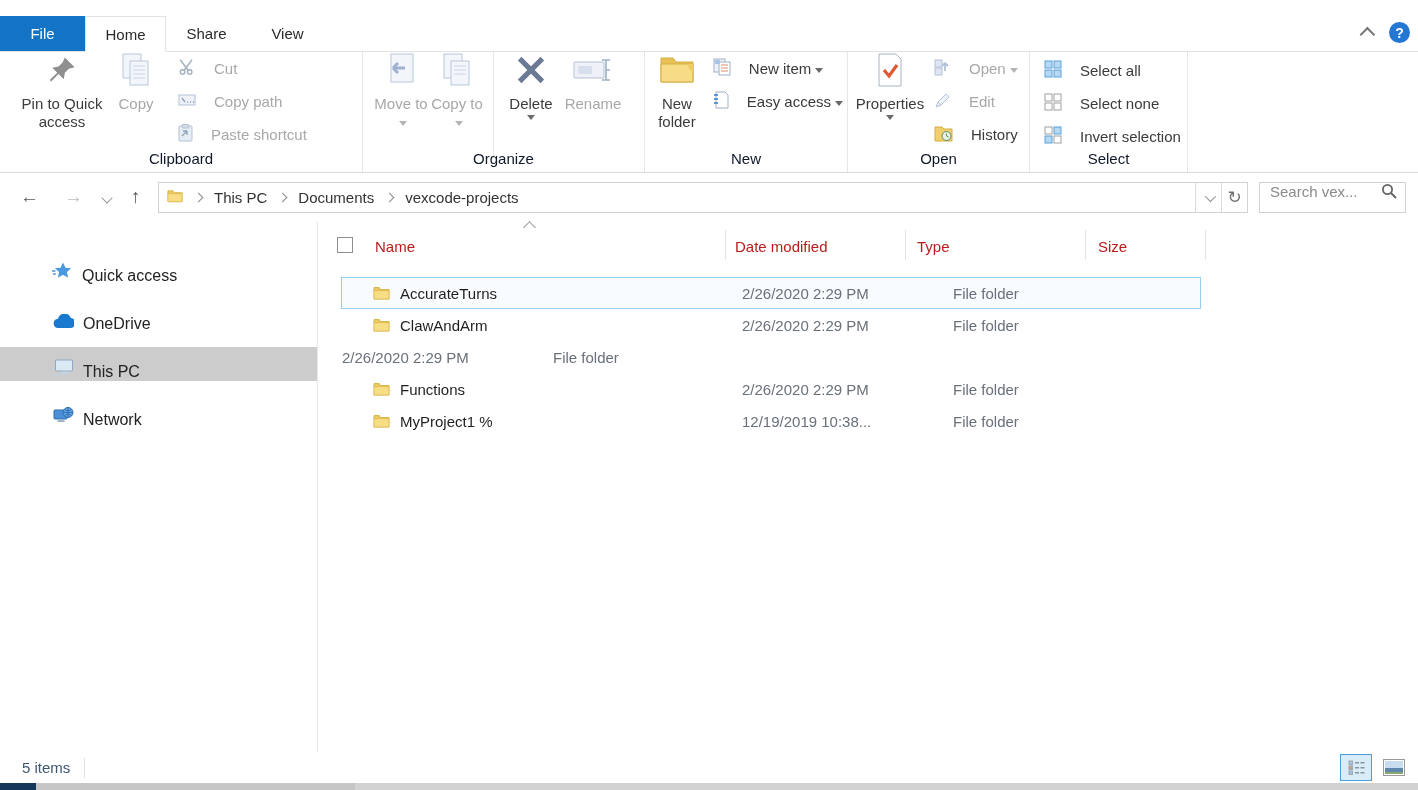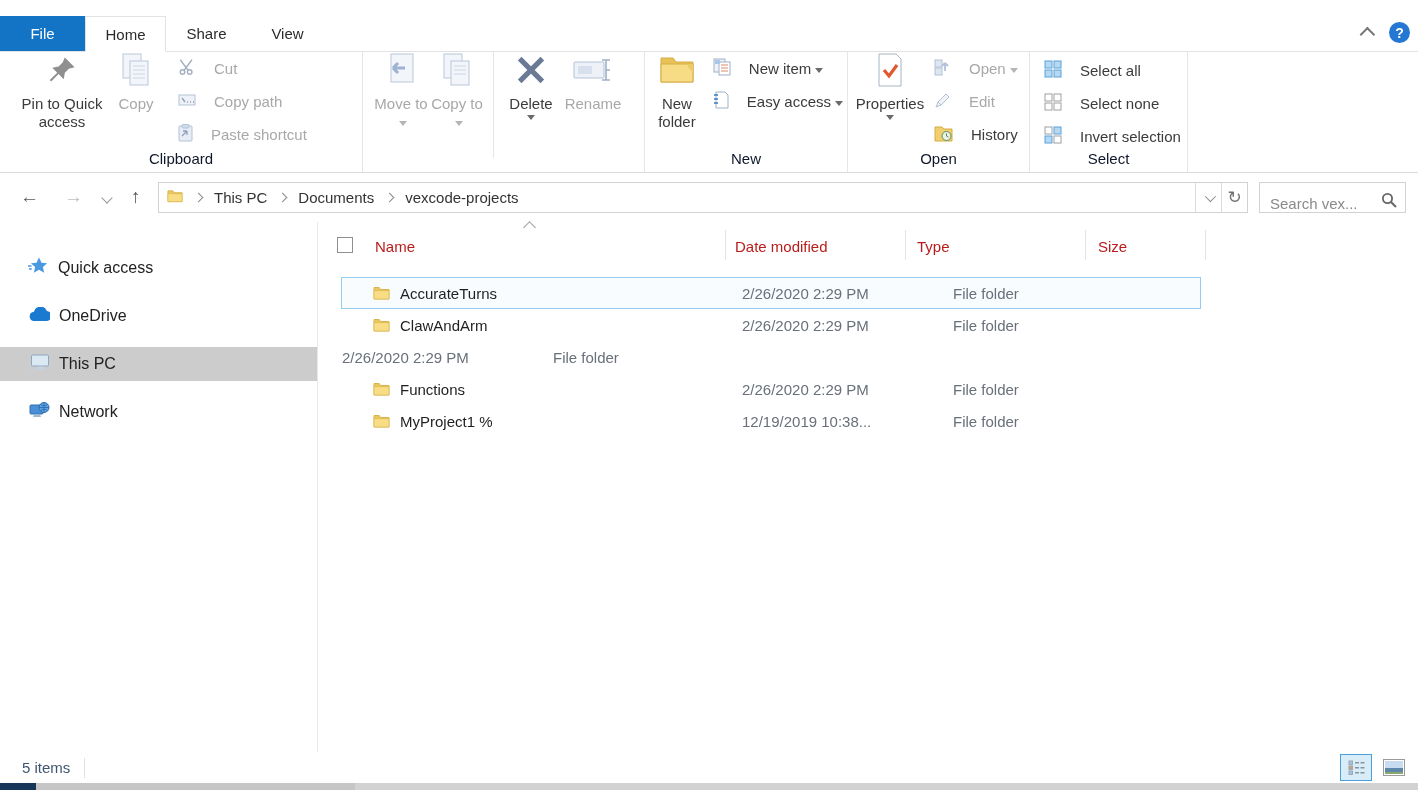--- a/index.html
+++ b/index.html
@@ -56,31 +56,31 @@
     border:1px solid #d2d2d2; display:flex; align-items:center; background:#fff; }
   .crumbs { flex:1; display:flex; align-items:center; gap:10px; padding-left:8px; font-size:15px; color:#333; }
   .chev-r { width:7px; height:7px; border-right:1.5px solid #8a8a8a; border-top:1.5px solid #8a8a8a;
     transform:rotate(45deg); margin:0 2px; }
   .addr-btn { width:26px; height:100%; border-left:1px solid #dcdcdc; display:flex;
     align-items:center; justify-content:center; color:#707070; }
   .addr-btn .chev { width:8px; height:8px; border-right:1.6px solid #8a8a8a;
     border-bottom:1.6px solid #8a8a8a; transform:rotate(45deg) translateY(-2px); }
   .refresh-glyph { font-size:17px; color:#707070; }
   .searchbox { position:absolute; left:1259px; top:9px; width:147px; height:31px;
-    border:1px solid #d2d2d2; display:flex; align-items:flex-end; background:#fff; }
+    border:1px solid #d2d2d2; display:flex; align-items:flex-start; background:#fff; }
   .searchbox input { flex:1; border:none; outline:none; font-size:15px; padding:0 4px 0 10px;
     color:#444; font-family:inherit; min-width:0; }
   .searchbox input::placeholder { color:#8a8a8a; }
   .search-ic { margin-right:8px; flex:none; }
 
   
   .sidebar { position:absolute; left:0; top:222px; width:318px; bottom:38px;
     border-right:1px solid #e8e8e8; background:#fff; }
-  .side-item { display:flex; align-items:center; height:34px; margin-bottom:14px;
-    padding-left:28px; gap:9px; font-size:16px; color:#222; }
+  .side-item { display:flex; align-items:flex-end; height:34px; margin-bottom:14px;
+    padding-left:52px; gap:9px; font-size:16px; color:#222; }
   .side-item:first-child { margin-top:29px; }
   .side-selected { background:#cccccc; }
 
   .content { position:absolute; left:318px; top:222px; right:0; bottom:38px; background:#fff; }
   .listhead { position:relative; height:55px; font-size:15px; color:#b91c1c; }
   .sortchev { position:absolute; left:207px; top:1px; width:9px; height:9px;
     border-left:1.5px solid #9a9a9a; border-top:1.5px solid #9a9a9a; transform:rotate(45deg); }
   .hd-check { position:absolute; left:19px; top:15px; width:16px; height:16px;
     border:1px solid #8f8f8f; background:#fff; }
   .hd-label { position:absolute; top:16px; }
@@ -213,20 +213,21 @@
       <div class="rbtn-lg disabled" style="width:66px">
         <span class="ic">
           <svg width="40" height="26" viewBox="0 0 40 26">
               <rect x="1" y="5" width="30" height="16" rx="1" fill="#eef2f8" stroke="#b3c1d6"></rect>
               <rect x="5" y="9" width="14" height="8" fill="#d7e0ec"></rect>
               <path d="M33 3v20M29 3h8M29 23h8M33 13h4" stroke="#9fb0c8" stroke-width="1.6" fill="none"></path>
             </svg>
         </span>
         <span>Rename</span>
       </div>
+      <div class="rgroup-label">Organize</div>
     </div>
 
     <div class="rgroup g-new">
       <div class="rbtn-lg" style="width:60px">
         <span class="ic">
           <svg width="36" height="30" viewBox="0 0 36 30">
               <path d="M2 3h12l3 4h17v20H2z" fill="#e9c257" stroke="#d4ad45"></path>
               <path d="M2 9h32v18H2z" fill="#f7dc85" stroke="#d4ad45"></path>
               <path d="M28 9c2 6 6 8 6 8V9z" fill="#eccb67"></path>
             </svg>

